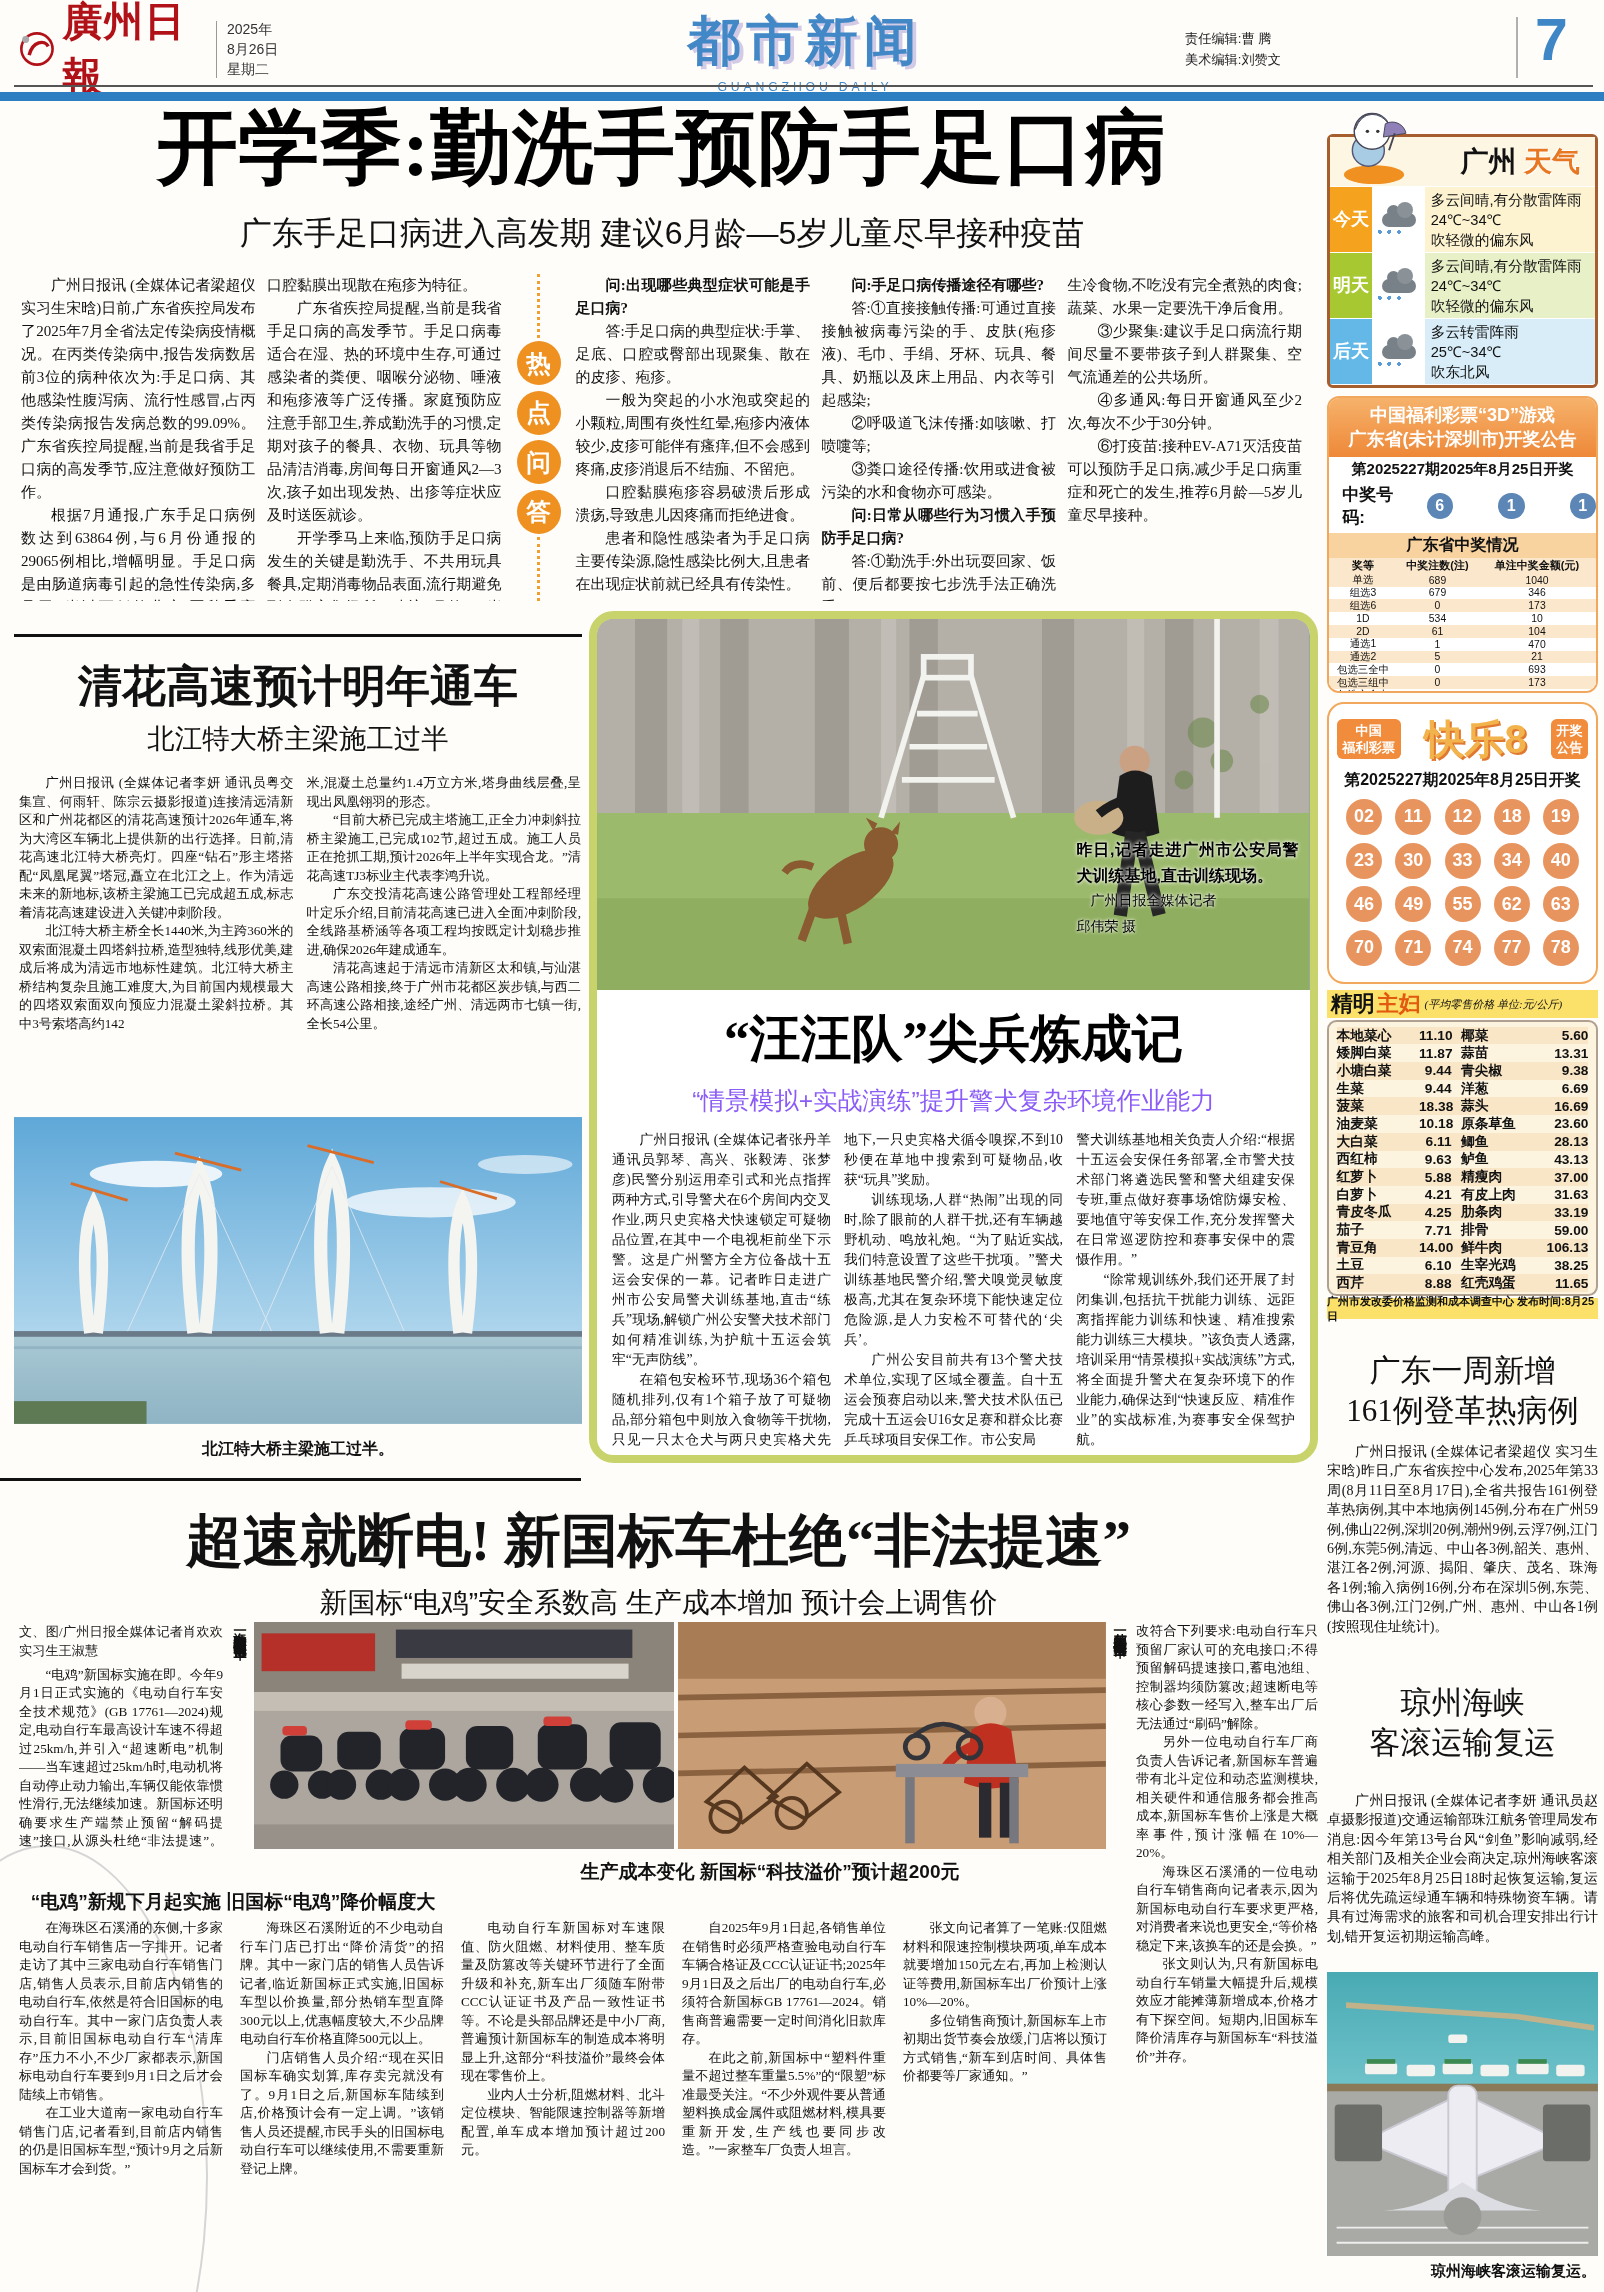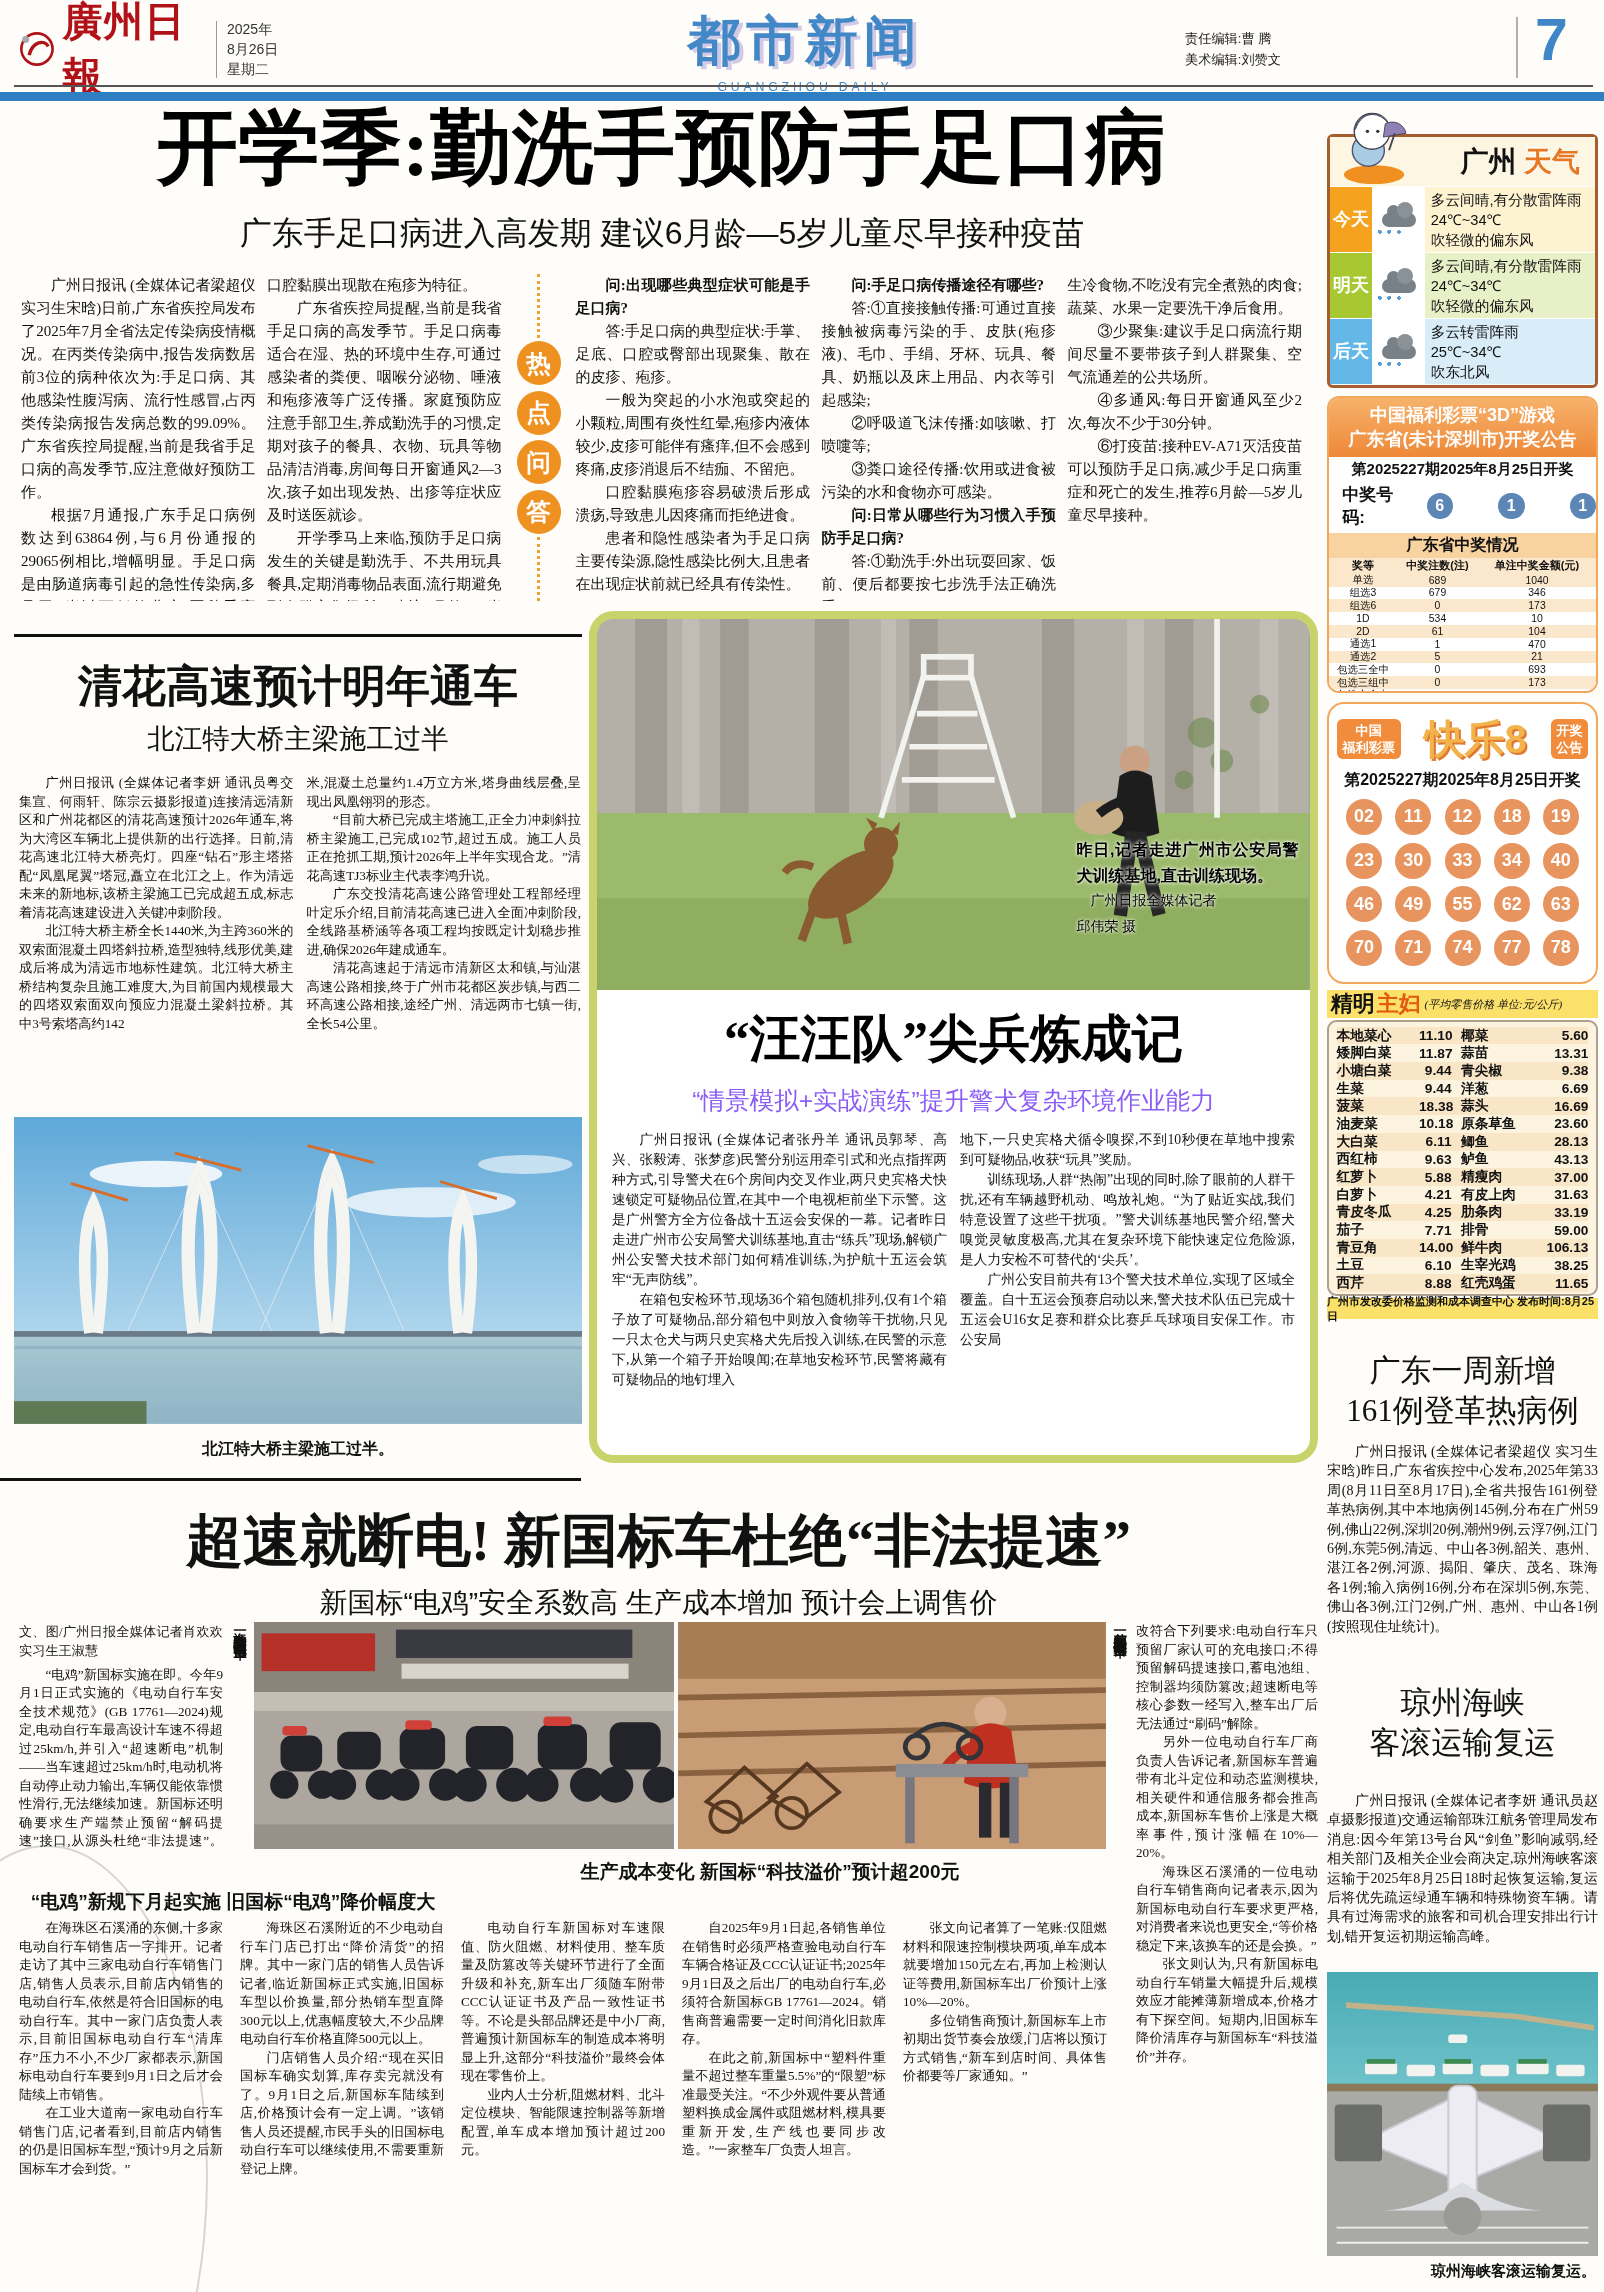--- a/index.html
+++ b/index.html
@@ -356,20 +356,24 @@
     <div class="dog-body" data-name="dog-body">
       <div class="dog-col" data-name="dog-column-1">
           <p>广州日报讯 (全媒体记者张丹羊 通讯员郭琴、高兴、张毅涛、张梦彦)民警分别运用牵引式和光点指挥两种方式,引导警犬在6个房间内交叉作业,两只史宾格犬快速锁定可疑物品位置,在其中一个电视柜前坐下示警。这是广州警方全方位备战十五运会安保的一幕。记者昨日走进广州市公安局警犬训练基地,直击“练兵”现场,解锁广州公安警犬技术部门如何精准训练,为护航十五运会筑牢“无声防线”。</p>
           <p>在箱包安检环节,现场36个箱包随机排列,仅有1个箱子放了可疑物品,部分箱包中则放入食物等干扰物,只见一只太仓犬与两只史宾格犬先后投入训练,在民警的示意下,从第一个箱子开始嗅闻;在草地安检环节,民警将藏有可疑物品的地钉埋入</p>
         </div>
       <div class="dog-col" data-name="dog-column-2">
           <p class="cont">地下,一只史宾格犬循令嗅探,不到10秒便在草地中搜索到可疑物品,收获“玩具”奖励。</p>
           <p>训练现场,人群“热闹”出现的同时,除了眼前的人群干扰,还有车辆越野机动、鸣放礼炮。“为了贴近实战,我们特意设置了这些干扰项。”警犬训练基地民警介绍,警犬嗅觉灵敏度极高,尤其在复杂环境下能快速定位危险源,是人力安检不可替代的‘尖兵’。</p>
           <p>广州公安目前共有13个警犬技术单位,实现了区域全覆盖。自十五运会预赛启动以来,警犬技术队伍已完成十五运会U16女足赛和群众比赛乒乓球项目安保工作。市公安局</p>
         </div>
+      <div class="dog-col" data-name="dog-column-3">
+          <p class="cont">警犬训练基地相关负责人介绍:“根据十五运会安保任务部署,全市警犬技术部门将遴选民警和警犬组建安保专班,重点做好赛事场馆防爆安检、要地值守等安保工作,充分发挥警犬在日常巡逻防控和赛事安保中的震慑作用。”</p>
+          <p>“除常规训练外,我们还开展了封闭集训,包括抗干扰能力训练、远距离指挥能力训练和快速、精准搜索能力训练三大模块。”该负责人透露,培训采用“情景模拟+实战演练”方式,将全面提升警犬在复杂环境下的作业能力,确保达到“快速反应、精准作业”的实战标准,为赛事安全保驾护航。</p>
+        </div>
     </div>
   </div>
 
   <div class="abs eb-rule" data-name="section-divider"></div>
   <div class="abs corner-swoosh" data-name="decorative-curve"></div>
   <div class="abs eb-headline" data-name="ebike-headline">超速就断电! 新国标车杜绝“非法提速”</div>
   <div class="abs eb-subhead" data-name="ebike-subhead">新国标“电鸡”安全系数高 生产成本增加 预计会上调售价</div>
   <div class="abs eb-area" data-name="ebike-article-area">
     <div class="eb-col1a" data-name="ebike-intro-column">
       <p class="byline" data-name="ebike-byline">文、图/广州日报全媒体记者肖欢欢 实习生王淑慧</p>

